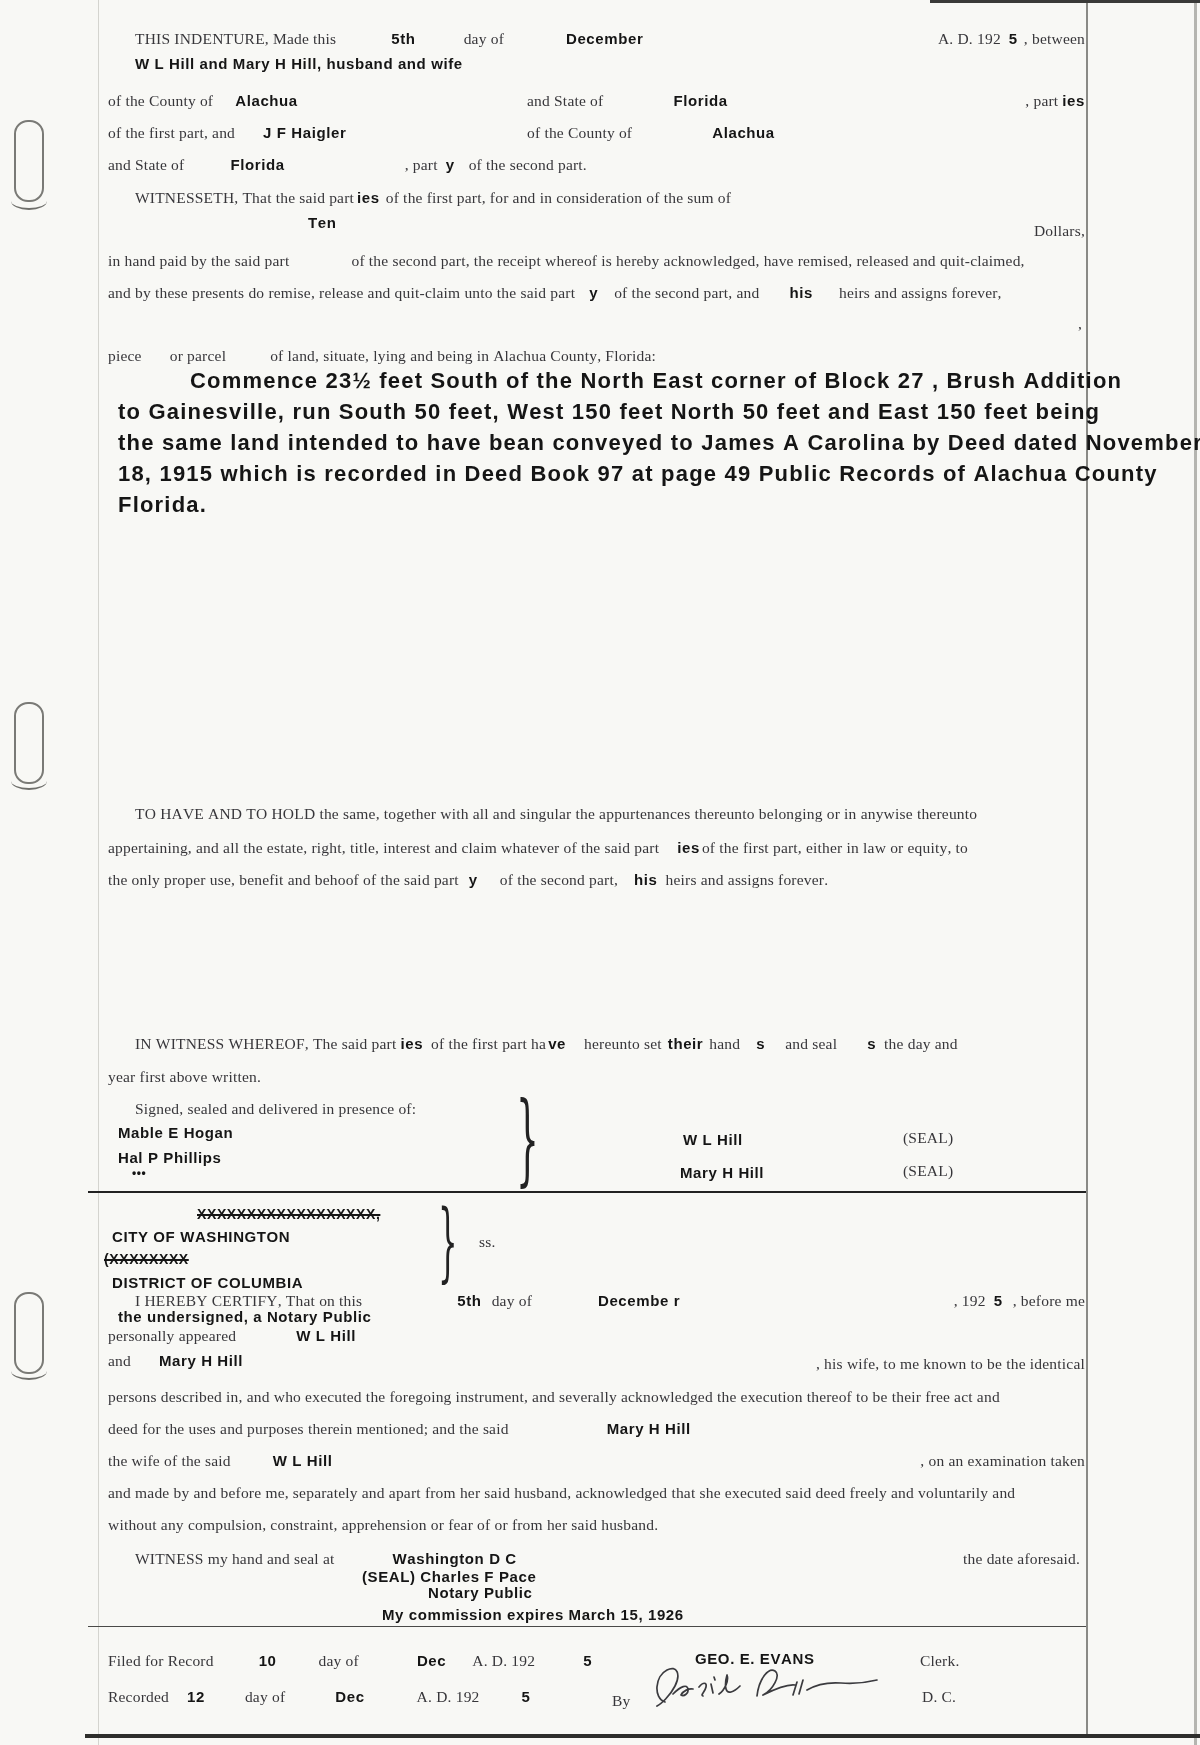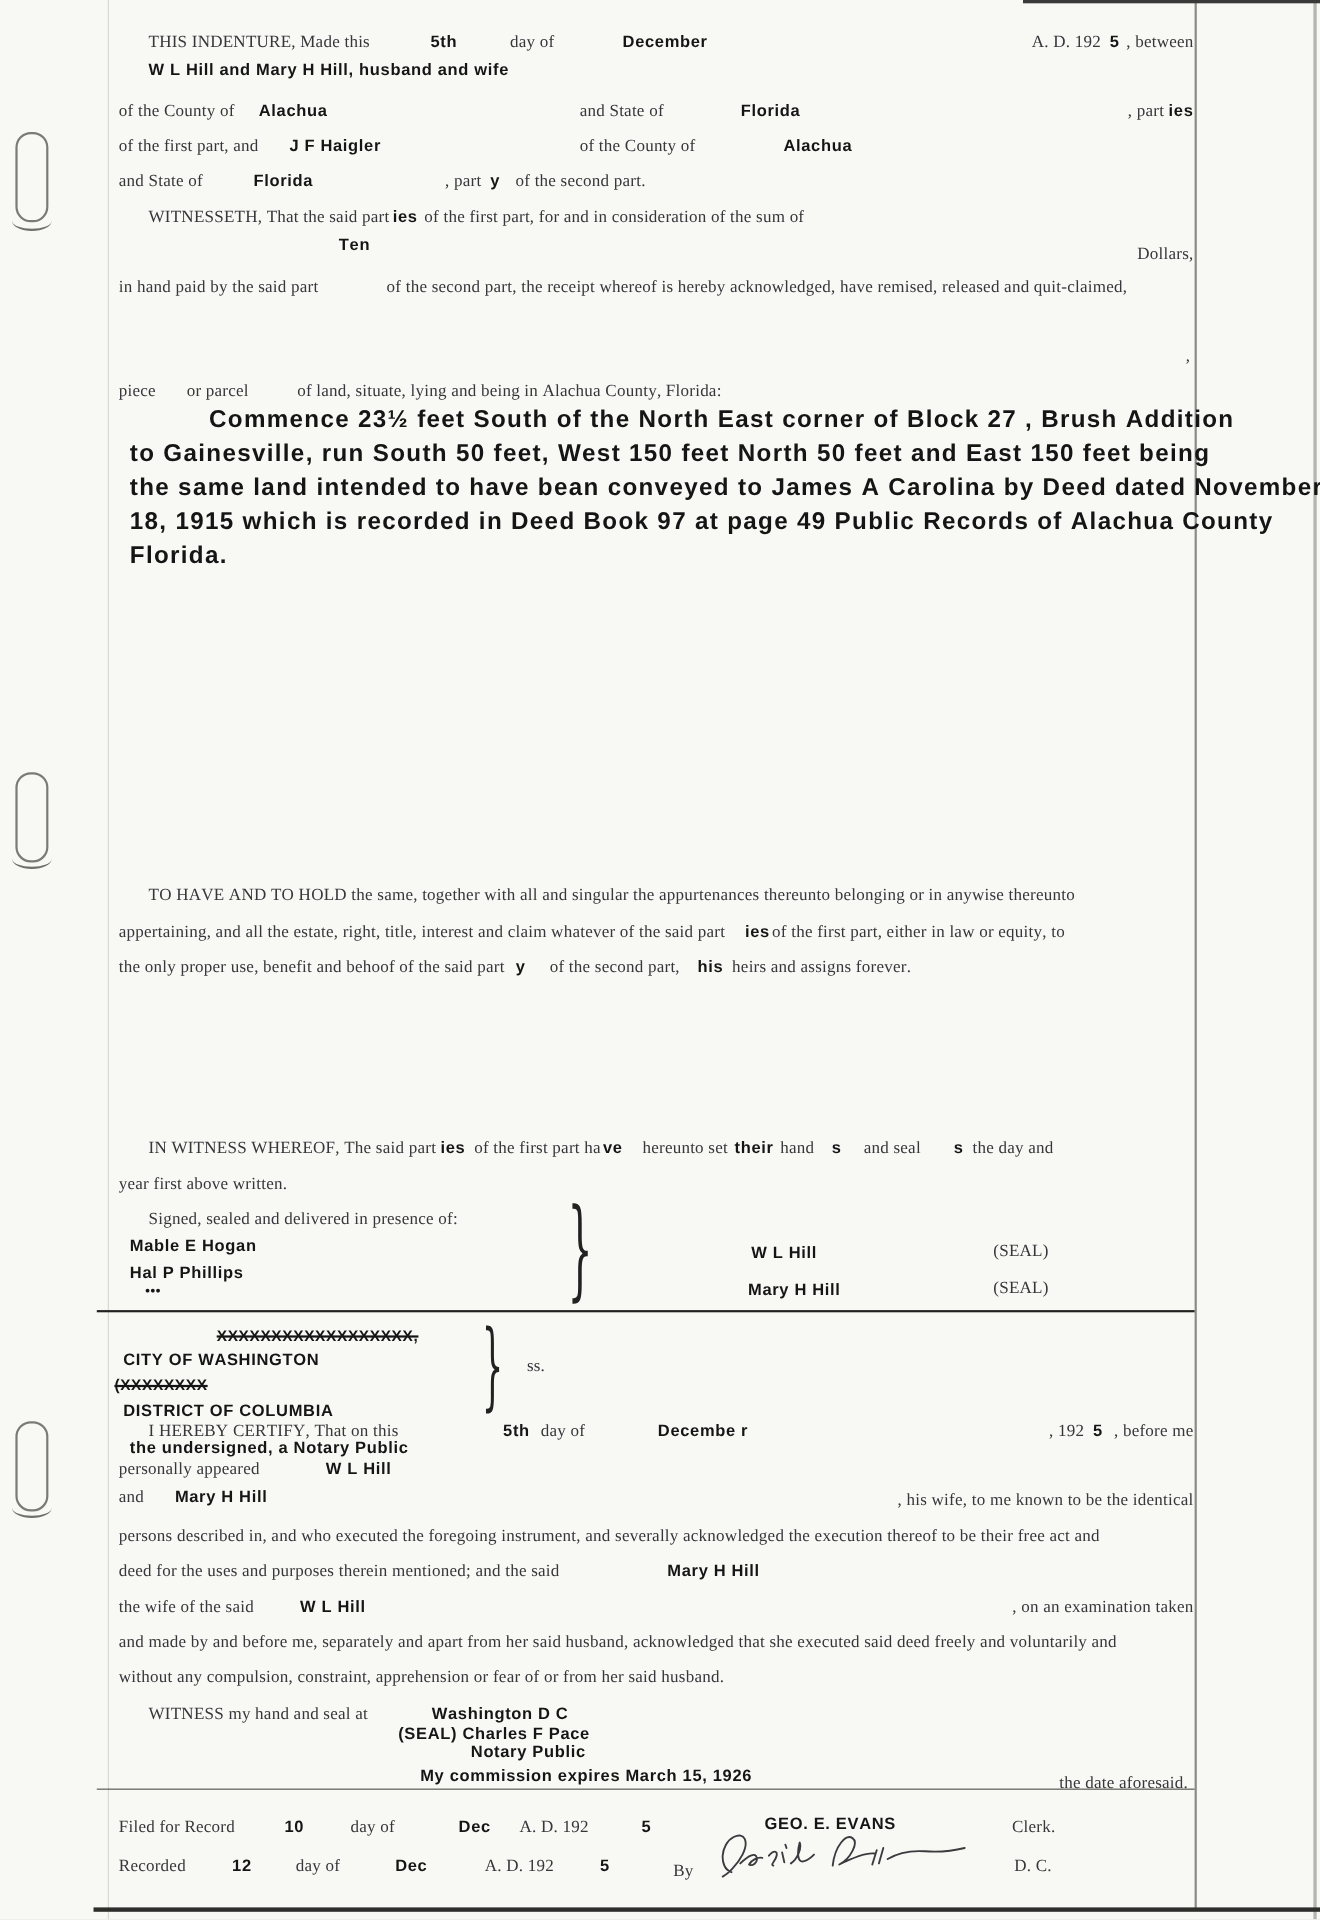--- a/index.html
+++ b/index.html
@@ -80,20 +80,23 @@
 
   <div class="abs s" style="left:135px; top:189px">
     <span>WITNESSETH, That the said part</span><span class="t" style="margin-left:3px">ies</span><span style="margin-left:6px">of the first part, for and in consideration of the sum of</span>
   </div>
   <div class="abs t" style="left:308px; top:214px">Ten</div>
   <div class="abs s" style="right:115px; top:222px">Dollars,</div>
 
   <div class="abs s" style="left:108px; top:252px">
     <span>in hand paid by the said part</span><span style="margin-left:62px">of the second part, the receipt whereof is hereby acknowledged, have remised, released and quit-claimed,</span>
   </div>
+  <div class="abs s" style="left:108px; top:284px">
+    <span>and by these presents do remise, release and quit-claim unto the said part</span><span class="t" style="margin-left:14px">y</span><span style="margin-left:16px">of the second part, and</span><span class="t" style="margin-left:30px">his</span><span style="margin-left:26px">heirs and assigns forever,</span>
+  </div>
   <div class="abs s" style="right:118px; top:315px">,</div>
   <div class="abs s" style="left:108px; top:347px">
     <span>piece</span><span style="margin-left:28px">or parcel</span><span style="margin-left:44px">of land, situate, lying and being in Alachua County, Florida:</span>
   </div>
 
   <div class="abs t t-lg" style="left:190px; top:368px">Commence 23½ feet South of the North East corner of Block 27 , Brush Addition</div>
   <div class="abs t t-lg" style="left:118px; top:399px">to Gainesville, run South 50 feet, West 150 feet North 50 feet and East 150 feet being</div>
   <div class="abs t t-lg" style="left:118px; top:430px">the same land intended to have bean conveyed to James A Carolina by Deed dated November</div>
   <div class="abs t t-lg" style="left:118px; top:461px">18, 1915 which is recorded in Deed Book 97 at page 49 Public Records of Alachua County</div>
   <div class="abs t t-lg" style="left:118px; top:492px">Florida.</div>
@@ -151,35 +154,35 @@
   <div class="abs s" style="left:108px; top:1452px">
     <span>the wife of the said</span><span class="t" style="margin-left:42px">W L Hill</span>
   </div>
   <div class="abs s" style="right:115px; top:1452px">, on an examination taken</div>
   <div class="abs s" style="left:108px; top:1484px">and made by and before me, separately and apart from her said husband, acknowledged that she executed said deed freely and voluntarily and</div>
   <div class="abs s" style="left:108px; top:1516px">without any compulsion, constraint, apprehension or fear of or from her said husband.</div>
 
   <div class="abs s" style="left:135px; top:1550px">
     <span>WITNESS my hand and seal at</span><span class="t" style="margin-left:58px">Washington D C</span>
   </div>
-  <div class="abs s" style="right:120px; top:1612px">the date aforesaid.</div>
+  <div class="abs s" style="right:120px; top:1550px">the date aforesaid.</div>
   <div class="abs t" style="left:362px; top:1568px">(SEAL) Charles F Pace</div>
   <div class="abs t" style="left:428px; top:1584px">Notary Public</div>
   <div class="abs t" style="left:382px; top:1606px">My commission expires March 15, 1926</div>
 
   <div class="rule" style="left:88px; top:1626px; width:998px; height:1px; background:#4a4a48"></div>
 
   <div class="abs s" style="left:108px; top:1652px">
     <span>Filed for Record</span><span class="t" style="margin-left:45px">10</span><span style="margin-left:42px">day of</span><span class="t" style="margin-left:58px">Dec</span><span style="margin-left:26px">A. D. 192</span><span class="t" style="margin-left:48px">5</span>
   </div>
   <div class="abs t" style="left:695px; top:1650px">GEO. E. EVANS</div>
   <div class="abs s" style="left:920px; top:1652px">Clerk.</div>
 
   <div class="abs s" style="left:108px; top:1688px">
-    <span>Recorded</span><span class="t" style="margin-left:42px">12</span><span style="margin-left:40px">day of</span><span class="t" style="margin-left:50px">Dec</span><span style="margin-left:52px">A. D. 192</span><span class="t" style="margin-left:42px">5</span>
+    <span>Recorded</span><span class="t" style="margin-left:18px">12</span><span style="margin-left:40px">day of</span><span class="t" style="margin-left:50px">Dec</span><span style="margin-left:52px">A. D. 192</span><span class="t" style="margin-left:42px">5</span>
   </div>
   <div class="abs s" style="left:612px; top:1692px">By</div>
   <svg class="sig-svg" style="left:645px; top:1662px" width="235" height="48" viewBox="0 0 235 48">
     <title>Daisy Belleman</title>
     <path d="M20,40 C8,36 10,14 22,8 C32,3 36,12 30,24 C25,34 16,42 12,44 M28,32 C36,24 42,22 43,27 C44,31 39,35 36,33 C38,29 44,26 48,27 M54,25 C58,20 62,20 61,25 C60,30 55,33 58,34 M66,22 L68,31 M69,15 L70,18 M74,32 C80,28 84,18 82,13 C80,20 79,32 86,30 C90,29 93,26 95,24 M112,34 C114,16 124,5 130,9 C136,13 128,28 118,33 C128,28 142,22 150,23 M152,20 L148,33 M158,18 L154,32 M162,28 C172,22 182,20 196,21 C210,22 224,20 232,18" fill="none" stroke="#3b3b3f" stroke-width="1.7" stroke-linecap="round" stroke-linejoin="round"></path>
   </svg>
   <div class="abs s" style="left:922px; top:1688px">D. C.</div>
 
 </div>
 

